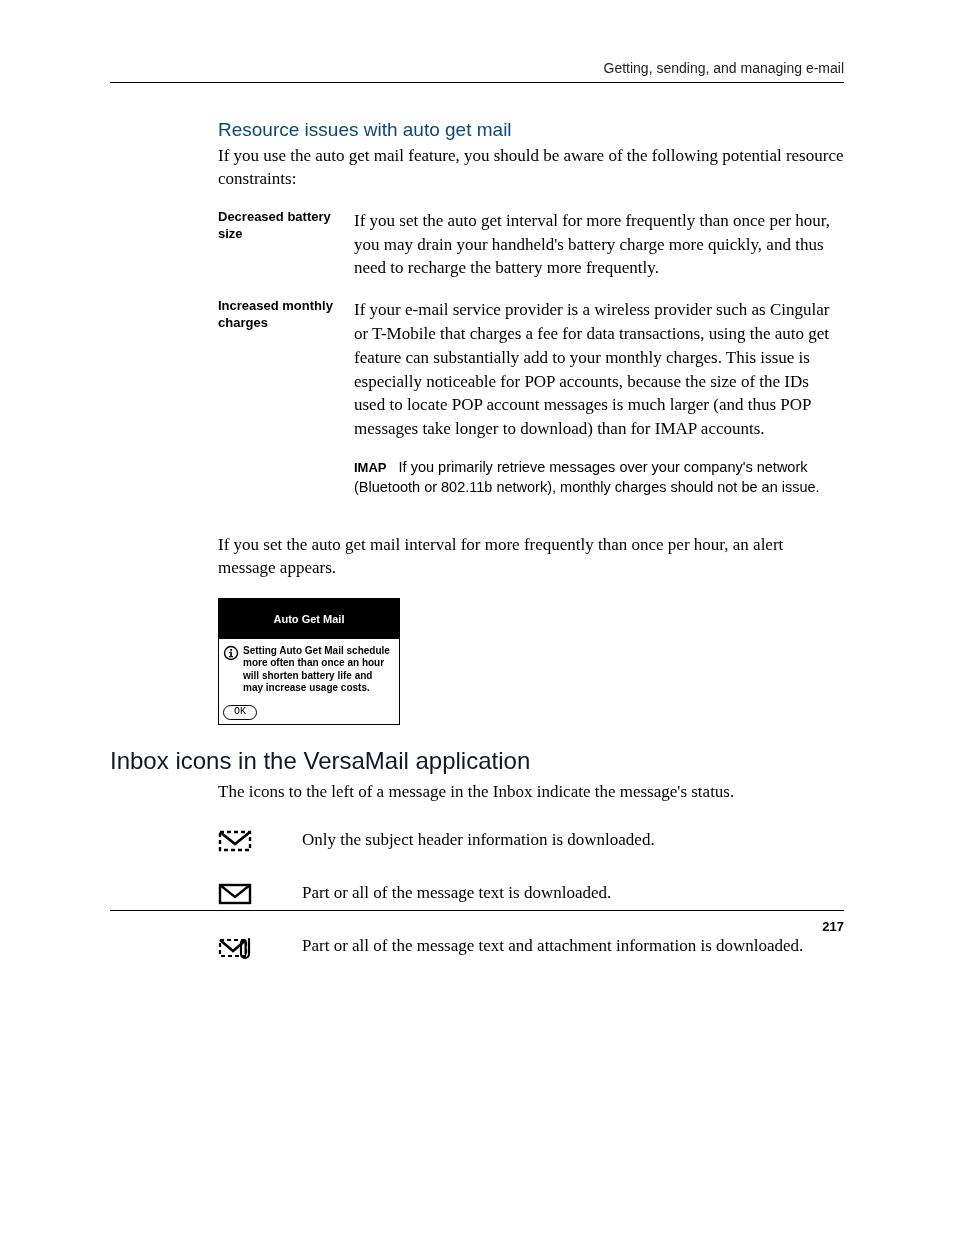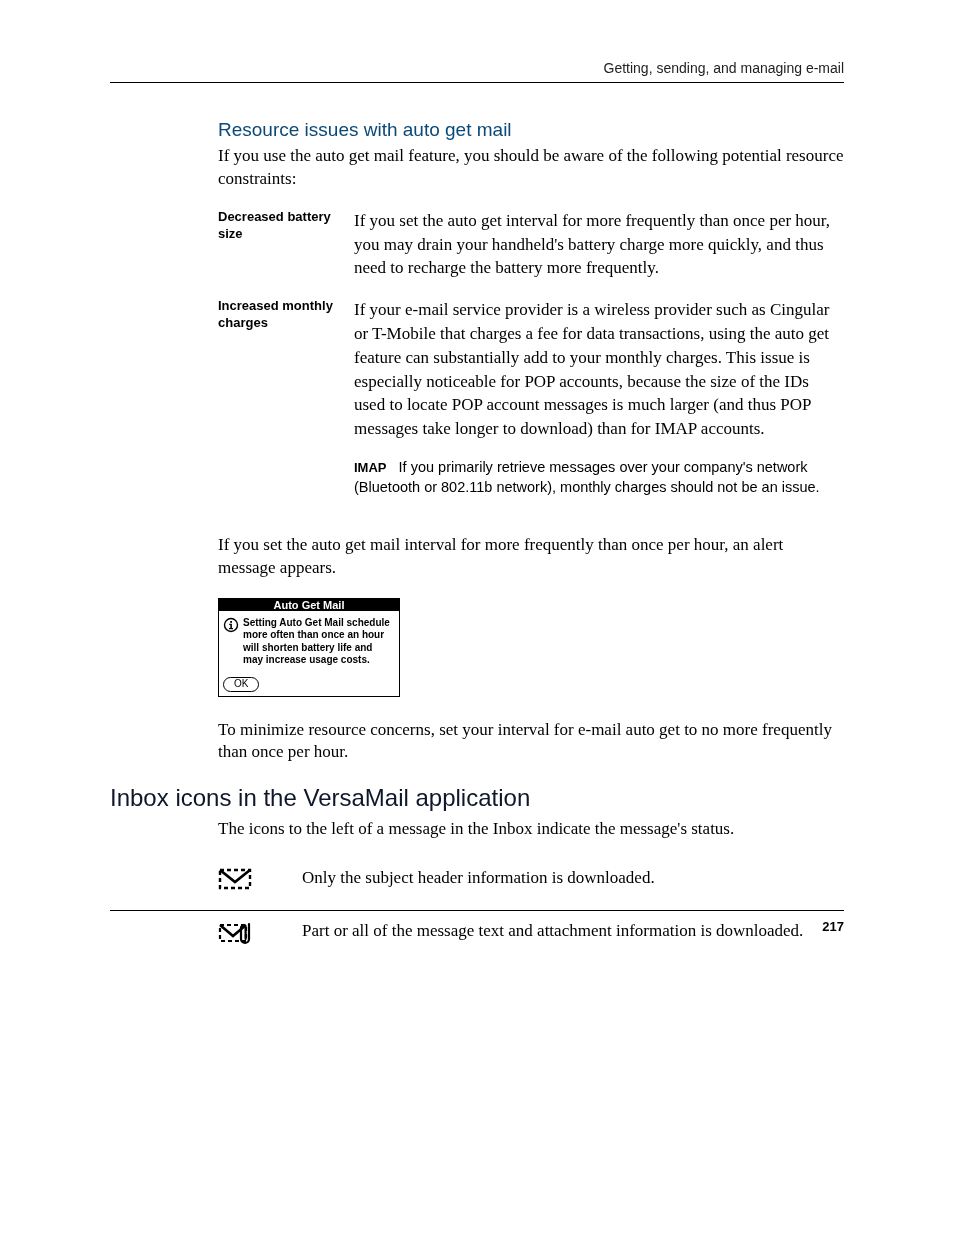--- a/index.html
+++ b/index.html
@@ -87,38 +87,39 @@
     border: 1px solid #000;
     margin: 2px 0 22px 0;
     font-family: Arial, Helvetica, sans-serif;
   }
   .palm-title {
     background: #000;
     color: #fff;
     font-size: 11px;
     font-weight: 700;
     text-align: center;
-    padding: 0 0;
+    padding: 14px 0;
   }
   .palm-body {
     display: flex;
     align-items: flex-start;
     padding: 6px 4px 10px 4px;
   }
   .palm-icon {
     flex: 0 0 auto;
     margin-right: 4px;
   }
   .palm-msg {
     font-size: 10px;
     font-weight: 700;
     line-height: 1.25;
   }
   .palm-ok {
     margin: -4px 0 4px 4px;
+    font-family: Liberation Mono, monospace;
   }
   .palm-ok .ok-btn {
     display: inline-block;
     border: 1px solid #000;
     border-radius: 9px;
     font-size: 10px;
     padding: 0px 10px 1px 10px;
     line-height: 12px;
   }
   
@@ -193,58 +194,57 @@
             <rect x="6" y="11" width="4" height="1.2" fill="#000"></rect>
           </svg>
         </span>
         <div class="palm-msg">Setting Auto Get Mail schedule more often than once an hour will shorten battery life and may increase usage costs.</div>
       </div>
       <div class="palm-ok">
         <span class="ok-btn">OK</span>
       </div>
     </div>
 
-    <p class="body-text">To minimize resource concerns, set your interval for e-mail auto get to no more frequently than once per hour.</p>
   </div>
 
   <h2 class="h2">Inbox icons in the VersaMail application</h2>
 
   <div class="content-block">
     <p class="body-text">The icons to the left of a message in the Inbox indicate the message's status.</p>
 
     <table class="icon-table">
       <tbody>
           <tr>
         <td class="icon-cell">
           <svg width="34" height="24" viewBox="0 0 34 24">
             <rect x="2" y="3" width="30" height="18" fill="none" stroke="#000" stroke-width="2.4" stroke-dasharray="4 3"></rect>
             <polyline points="2,3 17,15 32,3" fill="none" stroke="#000" stroke-width="2.8"></polyline>
           </svg>
         </td>
         <td class="icon-desc">Only the subject header information is downloaded.</td>
       </tr>
       <tr>
         <td class="icon-cell">
+          <svg width="34" height="24" viewBox="0 0 34 24">
+            <rect x="2" y="3" width="30" height="18" fill="none" stroke="#000" stroke-width="2.4"></rect>
+            <polyline points="2,3 17,15 32,3" fill="none" stroke="#000" stroke-width="2.4"></polyline>
+          </svg>
+        </td>
+        <td class="icon-desc">Part or all of the message text is downloaded.</td>
+      </tr>
+      <tr>
+        <td class="icon-cell">
           <svg width="38" height="30" viewBox="0 0 38 30">
             <rect x="2" y="5" width="26" height="16" fill="none" stroke="#000" stroke-width="2.2" stroke-dasharray="4 3"></rect>
             <polyline points="2,5 15,16 28,5" fill="none" stroke="#000" stroke-width="2.6"></polyline>
 
             <path d="M31 4 v15 a4 4 0 0 1 -8 0 v-11 a2.3 2.3 0 0 1 4.6 0 v11" fill="none" stroke="#000" stroke-width="2.2" stroke-linecap="round"></path>
           </svg>
         </td>
         <td class="icon-desc">Part or all of the message text and attachment information is downloaded.</td>
       </tr>
-      <tr>
-        <td class="icon-cell">
-          <svg width="34" height="24" viewBox="0 0 34 24">
-            <rect x="2" y="3" width="30" height="18" fill="none" stroke="#000" stroke-width="2.4"></rect>
-            <polyline points="2,3 17,15 32,3" fill="none" stroke="#000" stroke-width="2.4"></polyline>
-          </svg>
-        </td>
-        <td class="icon-desc">Part or all of the message text is downloaded.</td>
-      </tr>
     </tbody>
       </table>
   </div>
 
   <div class="footer">217</div>
 
 </div>
 
 </body></html>

